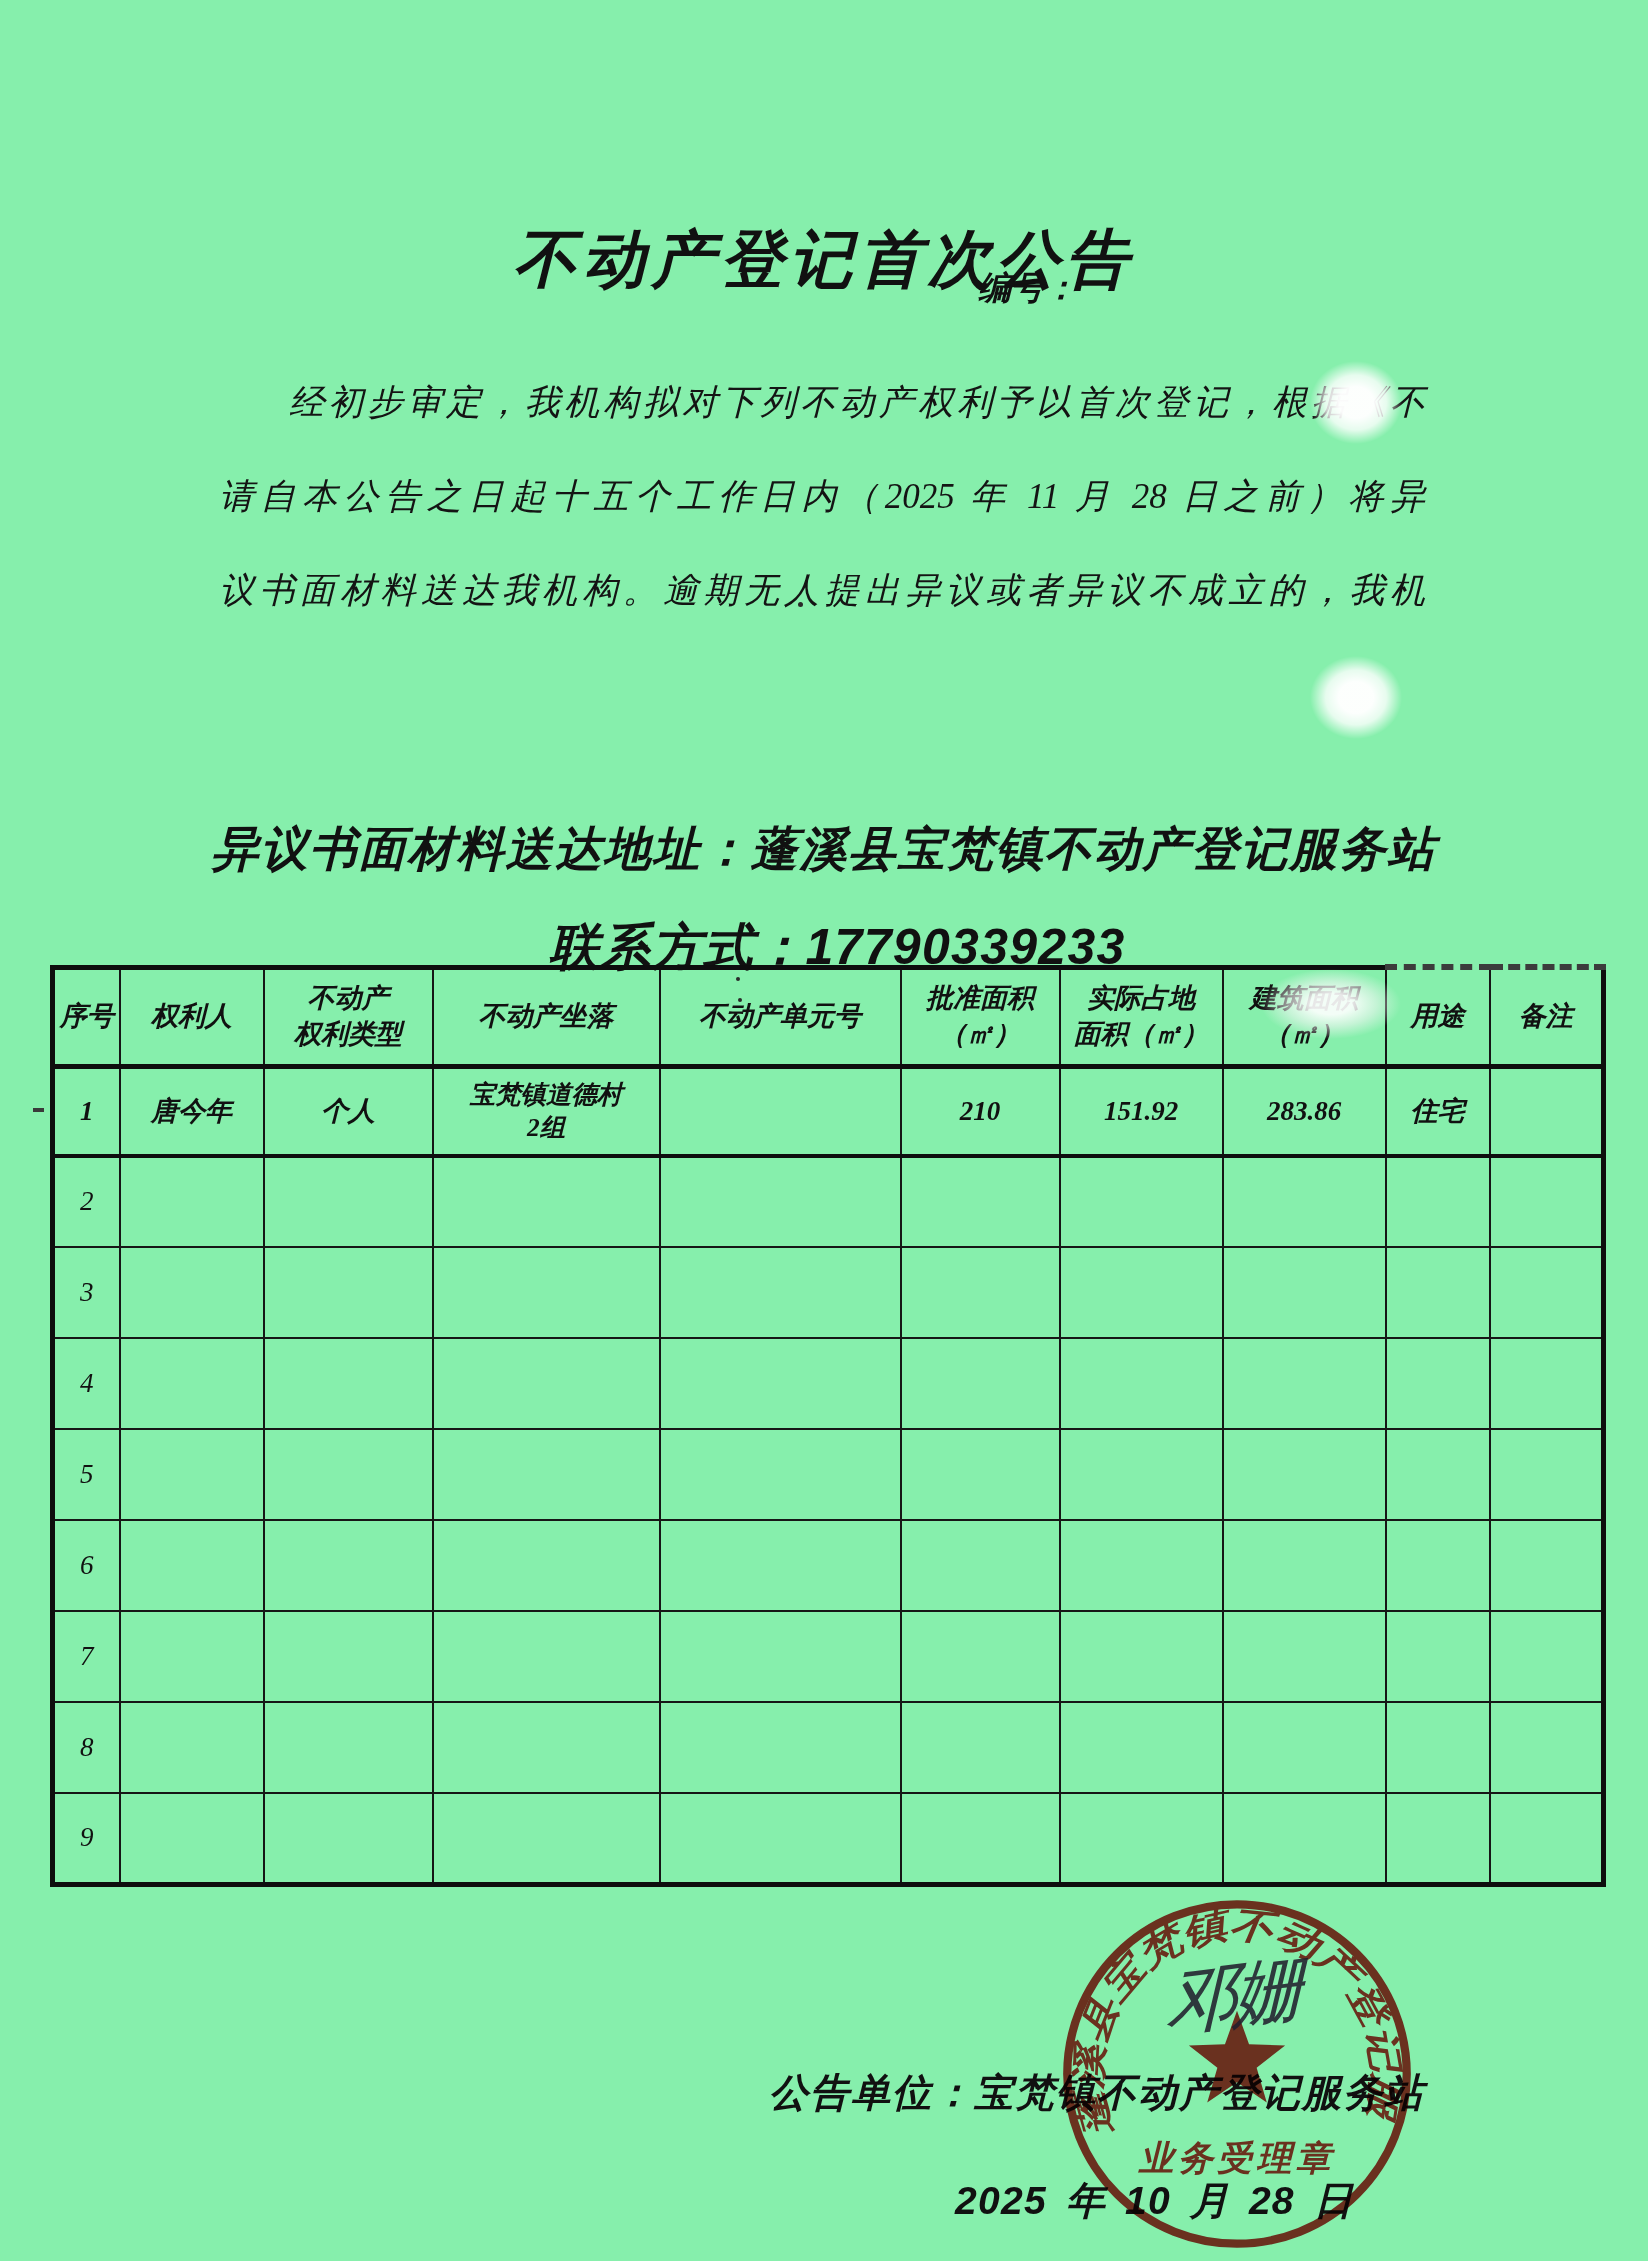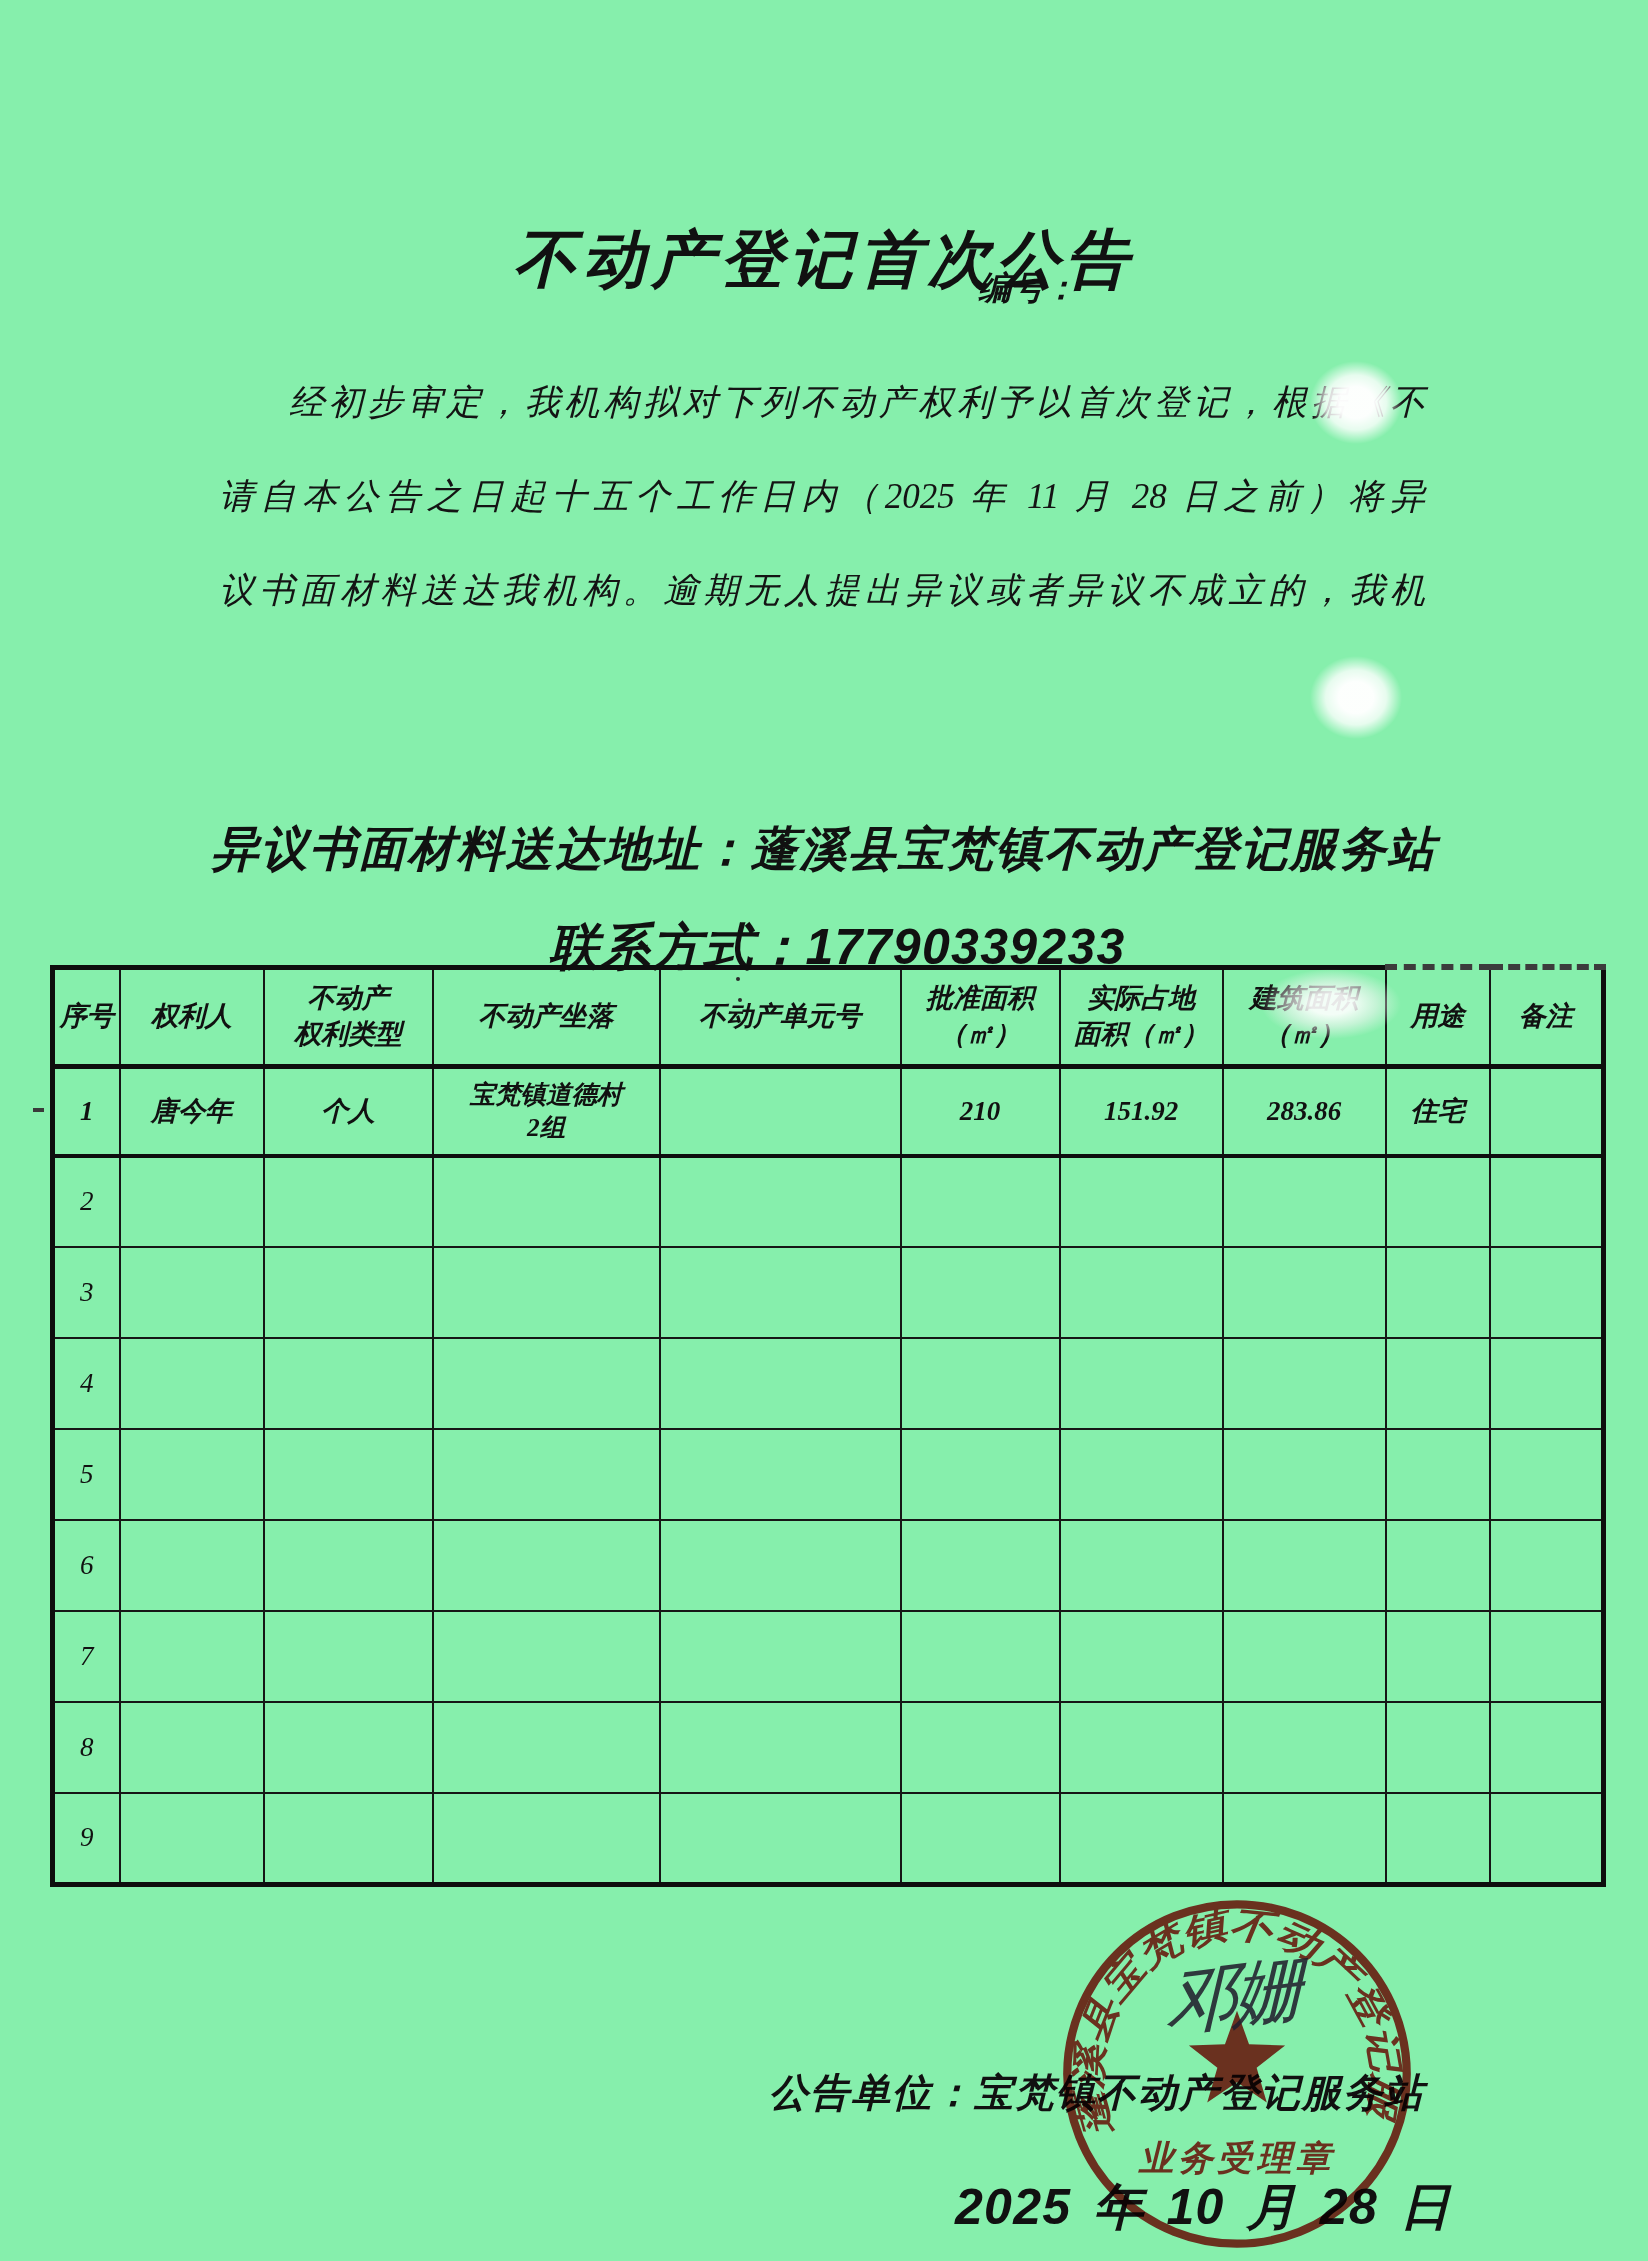--- a/index.html
+++ b/index.html
@@ -71,21 +71,21 @@
   table.reg tbody tr.first-data-row td{border-bottom:4.7px solid #0e0e0e;font-weight:700;}
   table.reg tbody tr.first-data-row td[data-name="cell-location"]{font-size:25.4px;}
   
   .footer-unit{
     position:absolute;left:769px;top:2066px;
     font-size:39px;font-weight:700;letter-spacing:2px;
     font-family:"Liberation Sans",sans-serif;
   }
   .footer-date{
     position:absolute;left:955px;top:2174px;
-    font-size:50px;font-weight:700;letter-spacing:1.3px;word-spacing:6.7px;
+    font-size:39px;font-weight:700;letter-spacing:1.3px;word-spacing:6.7px;
     font-family:"Liberation Sans",sans-serif;
   }
   
   .seal{
     position:absolute;left:1047px;top:1884px;
     width:380px;height:380px;
     mix-blend-mode:multiply;opacity:.93;
   }
   .seal .ring-circle{fill:none;stroke:#c5241e;stroke-width:13px;}
   .seal text{fill:#c5241e;font-family:"Liberation Serif",serif;font-weight:700;}

